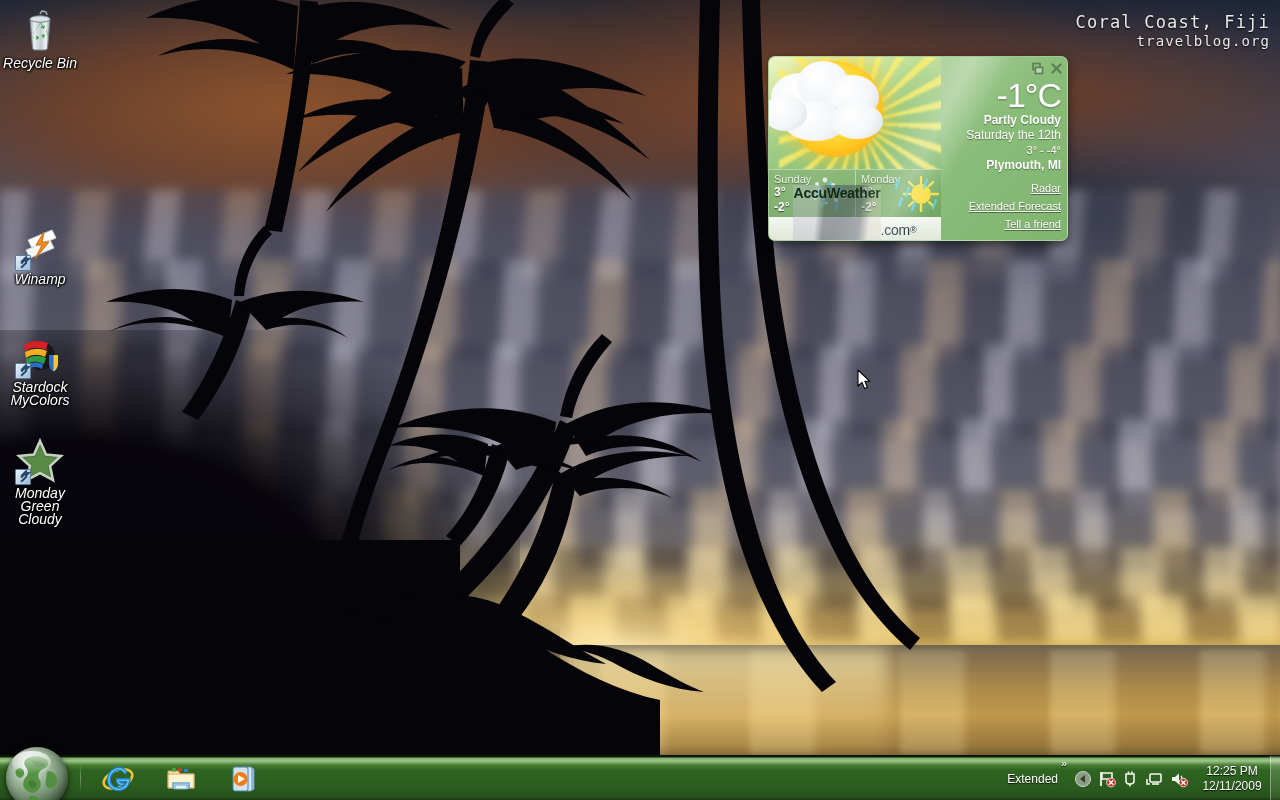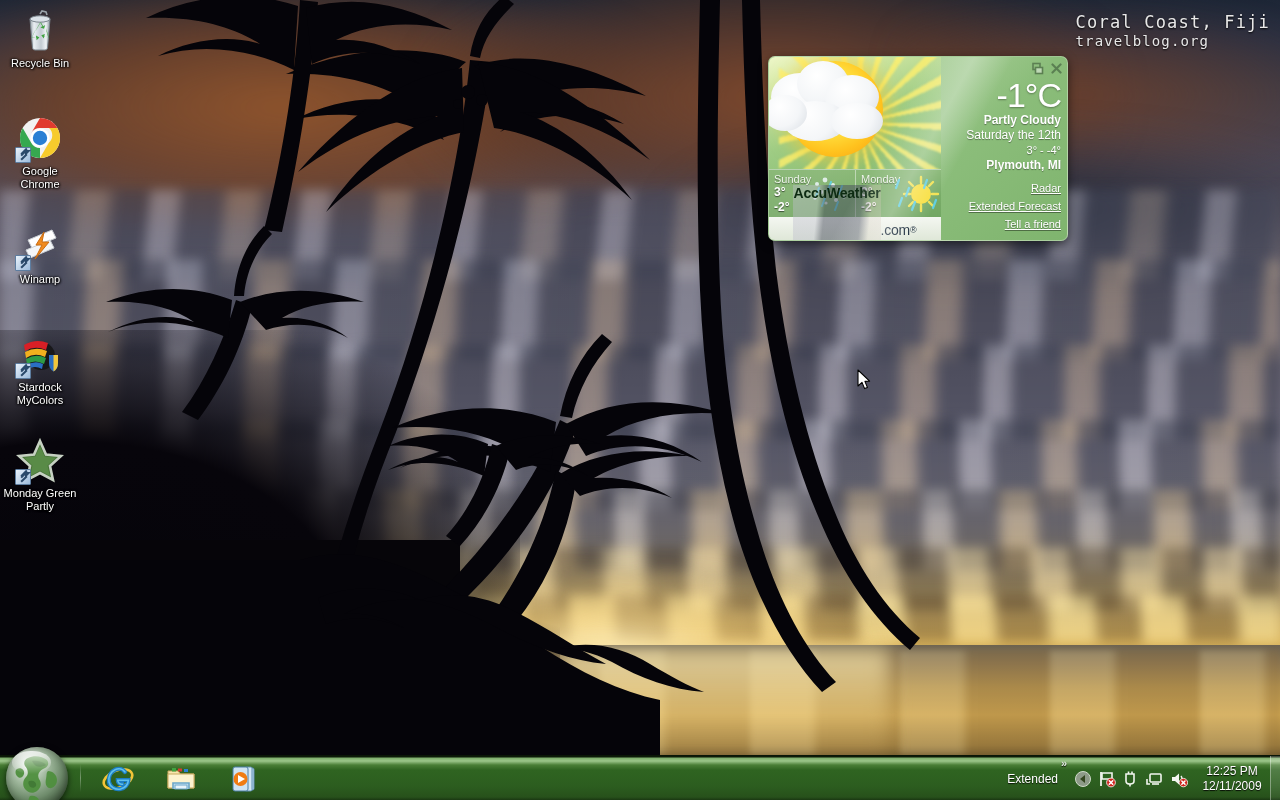--- a/index.html
+++ b/index.html
@@ -86,31 +86,31 @@
     background:linear-gradient(105deg, rgba(25,16,8,.98) 40%, rgba(60,42,22,.6) 65%, rgba(90,68,36,0) 85%);
     filter:blur(4px);}
   
   .land { position:absolute; left:-40px; top:330px; width:560px; height:430px;
     background:radial-gradient(ellipse 90% 80% at 20% 70%, #05040a 0%, #07050b 55%, rgba(6,5,10,0) 100%);}
   .land2 { position:absolute; left:0px; top:540px; width:460px; height:220px; background:#060509;}
   
   svg.trees { position:absolute; left:0; top:0; width:1280px; height:760px; }
 
   
-  #watermark { position:absolute; right:10px; top:12px; 
+  #watermark { position:absolute; right:10px; top:12px; text-align:right;
     font-family:"DejaVu Sans Mono", monospace; color:#e8e8e8; line-height:1.25;
     text-shadow:0 1px 2px rgba(0,0,0,.9);}
   #watermark .wm1 { font-size:17px; letter-spacing:1.2px; }
   #watermark .wm2 { font-size:14px; letter-spacing:1.1px; }
 
   
   .dicon { position:absolute; width:76px; text-align:center; cursor:default; }
   .dicon .glyph { position:relative; width:48px; height:48px; margin:0 auto 3px; }
-  .dicon .cap { font-size:11px; color:#fff; line-height:13px;
-    text-shadow:0 0 3px #000, 1px 1px 2px #000, -1px 0 2px #000; }
+  .dicon .cap { font-size:14px; color:#fff; line-height:13px;
+    text-shadow:0 0 3px #000, 1px 1px 2px #000, -1px 0 2px #000;font-style:italic; }
   .shortcut-arrow { position:absolute; left:-1px; bottom:-1px; width:16px; height:16px;
     background:linear-gradient(135deg,#e9f2fb,#9dbcdc); border:1px solid #5d7da0; border-radius:1px; }
   .shortcut-arrow::after { content:""; position:absolute; left:4px; top:8px; width:8px; height:2px;
     background:#2b4a6b; box-shadow:3px -3px 0 0 #2b4a6b, 4px -4px 0 0 #2b4a6b; transform:rotate(-45deg); }
   .shortcut-arrow::before { content:""; position:absolute; left:9px; top:2px;
     border-left:6px solid #2b4a6b; border-bottom:6px solid transparent; }
 
   
   #gadget { position:absolute; left:768px; top:56px; width:300px; height:185px;
     border-radius:7px; overflow:hidden;
@@ -314,37 +314,20 @@
         <g fill="#3fa33f">
           <path d="M21 22 l3.2 -5.4 l2.2 3.7 l-2 1.2 l3.6 1.3 l1.2 -3.8 l-2 1.2 l-2.4 -4 l-5.2 8.7 Z"></path>
           <path d="M30.6 25.5 l1.6 5.9 l-4 -1.2 l.7 -2.2 l-3.6 1.3 l2.4 3.2 l.6 -2.2 l4.5 1.4 l-2.6 -9.4 Z"></path>
           <path d="M18.5 26 l-2.6 5.6 l4.3 .3 l-.2 -2.3 l3.4 1.8 l-2.8 2.9 l-.2 -2.3 l-4.8 -.2 l4 -8.6 Z"></path>
         </g>
       </svg>
     </div>
     <div class="cap">Recycle Bin</div>
   </div>
 
-  <div class="dicon" style="left:2px; top:114px;">
-    <div class="glyph">
-      <svg width="48" height="48" viewBox="0 0 48 48">
-        <circle cx="24" cy="24" r="20" fill="#f2f2f2"></circle>
-        <path d="M24 4 A20 20 0 0 1 41.3 14 L24 14 A10 10 0 0 0 15.3 19 Z" fill="#e03b2f"></path>
-        <path d="M41.3 14 A20 20 0 0 1 24 44 L32.7 29 A10 10 0 0 0 33 14 Z" fill="#f7cb2c"></path>
-        <path d="M24 44 A20 20 0 0 1 6.7 14 L15.3 29 A10 10 0 0 0 24 34 Z" fill="#36a84f"></path>
-        <circle cx="24" cy="24" r="9.6" fill="#fff"></circle>
-        <circle cx="24" cy="24" r="7.2" fill="#2a7fd4"></circle>
-      </svg>
-      <span class="shortcut-arrow"></span>
-    </div>
-    <div class="cap">
-      <div>Google</div>
-      <div>Chrome</div>
-    </div>
-  </div>
 
   <div class="dicon" style="left:2px; top:330px;">
     <div class="glyph">
       <svg width="48" height="48" viewBox="0 0 48 48">
         <circle cx="25" cy="26" r="14" fill="#18181a"></circle>
         <path d="M8 15 Q20 8 32 13 L30 20 Q19 15 9 21 Z" fill="#d81f26"></path>
         <path d="M9 22 Q20 16 31 21 L29 27 Q19 22 10 28 Z" fill="#f2b01e"></path>
         <path d="M10 29 Q20 23 30 28 L28 34 Q19 29 11 34 Z" fill="#2f9b46"></path>
         <path d="M11 35 Q19 30 27 34 L26 39 Q19 35 12 39 Z" fill="#2a6fc4"></path>
         <path d="M33 25 L42 25 L42 33 Q42 39 37.5 41.5 Q33 39 33 33 Z" fill="#2a6fc4"></path>
@@ -373,21 +356,21 @@
   <div class="dicon" style="left:2px; top:436px;">
     <div class="glyph">
       <svg width="48" height="48" viewBox="0 0 48 48">
         <path d="M24 5 L30 18.5 L45 20 L34 30 L37 44 L24 37 L11 44 L14 30 L3 20 L18 18.5 Z" fill="#4e7d3e" stroke="#d7e3d2" stroke-width="2.6" opacity=".92"></path>
         <path d="M24 10 L28.6 20.6 L40 21.8 L31.5 29.4 L33.8 40 L24 34.6 L14.2 40 L16.5 29.4 L8 21.8 L19.4 20.6 Z" fill="#5d8f4a" opacity=".85"></path>
       </svg>
       <span class="shortcut-arrow"></span>
     </div>
     <div class="cap">
       <div>Monday Green</div>
-      <div>Partly</div>
+      <div>Cloudy</div>
     </div>
   </div>
 
   <div id="gadget">
 
     <div class="g-left">
       <div class="g-hero">
         <div class="sunrays"></div>
         <div class="sundisc"></div>
         <div class="cloudpuff" style="left:2px;  top:16px; width:58px; height:48px;"></div>

